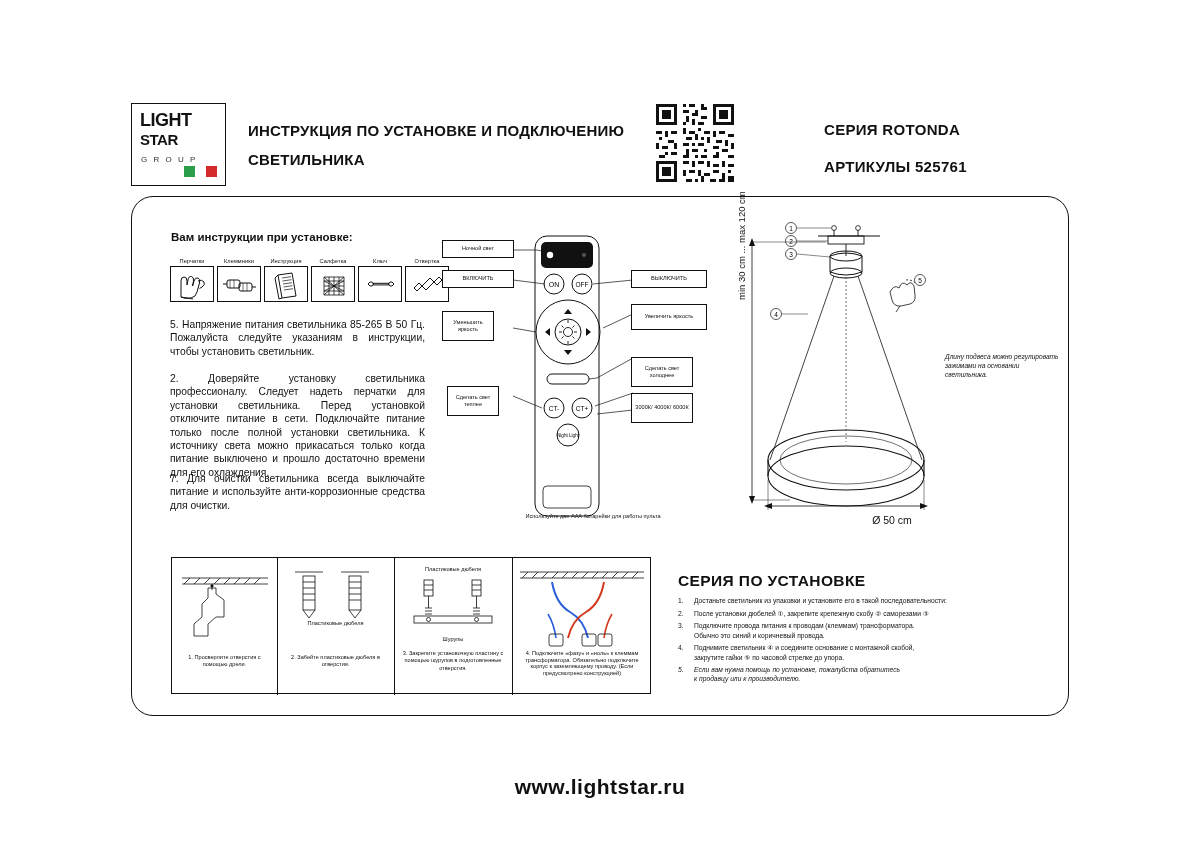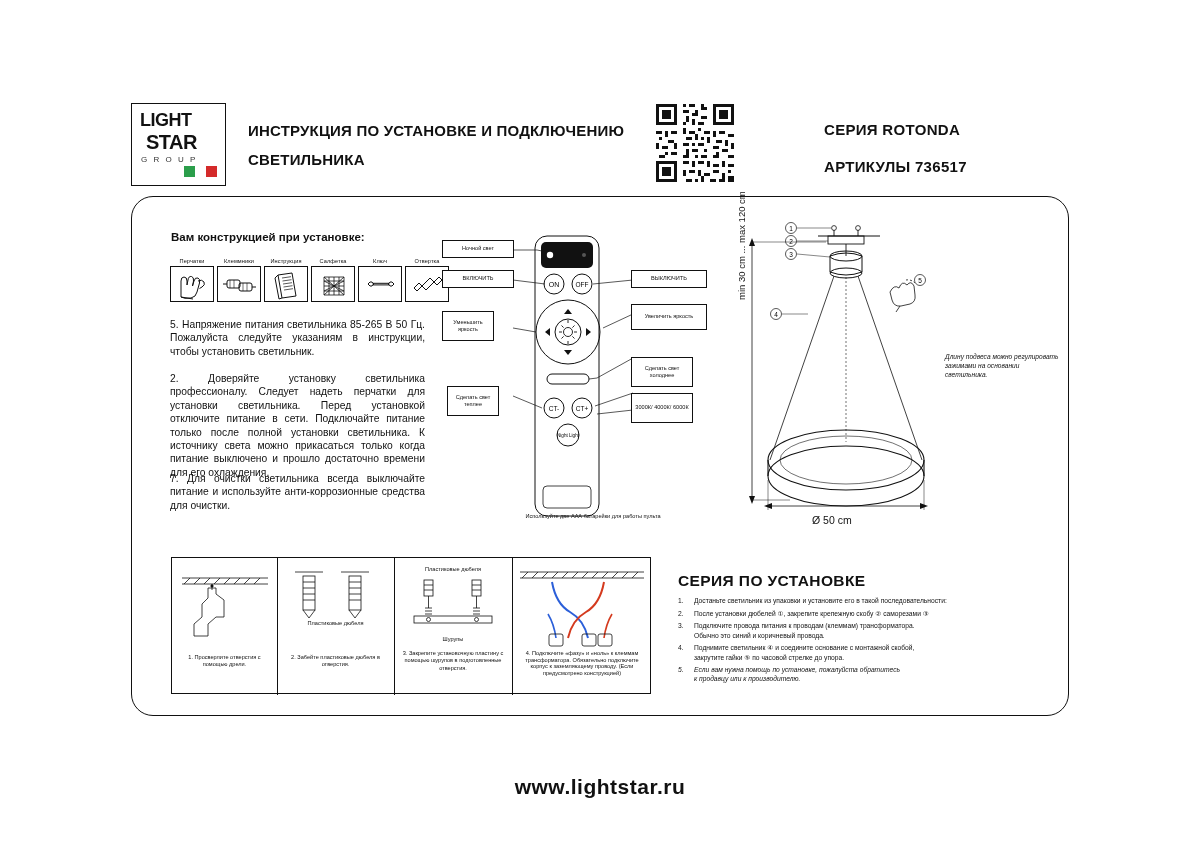--- a/index.html
+++ b/index.html
@@ -14,21 +14,21 @@
   }
 
   
   .header { position:absolute; left:0; top:48px; width:1200px; height:110px; }
 
   .logo-box {
     position:absolute; left:131px; top:55px; width:95px; height:83px;
     border:1px solid #111; background:#fff;
   }
   .logo-light { position:absolute; left:8px; top:6px; font-size:18px; font-weight:bold; letter-spacing:-0.5px; }
-  .logo-star  { position:absolute; left:8px; top:27px; font-size:20px; font-weight:bold; letter-spacing:-0.5px;margin-left:6px; }
+  .logo-star  { position:absolute; left:8px; top:27px; font-size:15px; font-weight:bold; letter-spacing:-0.5px; }
   .logo-group { position:absolute; left:9px; top:51px; font-size:8px; letter-spacing:2px; color:#333; }
   .logo-flag { position:absolute; left:52px; top:62px; width:33px; height:11px; display:flex; }
   .logo-flag span { flex:1; }
   .flag-g { background:#2b9e4b; }
   .flag-w { background:#ffffff; }
   .flag-r { background:#d42a2a; }
 
   .title-main {
     position:absolute; left:248px; top:68px; width:400px;
     font-size:15px; font-weight:bold; line-height:29px; letter-spacing:0.2px;
@@ -70,21 +70,21 @@
     display:flex; align-items:center; justify-content:center; padding:1px;
   }
 
   
   .lamp-area { position:absolute; left:730px; top:210px; width:330px; height:320px; }
   .dim-v {
     position:absolute; left:736px; top:300px;
     font-size:9.5px; transform:rotate(-90deg); transform-origin:left top;
     white-space:nowrap;
   }
-  .dim-h { position:absolute; left:812px; top:514px; font-size:10.5px; width:160px; text-align:left; }
+  .dim-h { position:absolute; left:812px; top:514px; font-size:10.5px; width:160px; text-align:center; }
   .adj-note { position:absolute; left:945px; top:352px; width:115px; font-size:6.6px; line-height:9px; font-style:italic; }
 
   
   .steps-box {
     position:absolute; left:171px; top:557px; width:480px; height:137px;
     border:1px solid #111;
   }
   .vdiv { position:absolute; top:0; width:1px; height:137px; background:#111; }
   .panel { position:absolute; top:0; height:137px; }
   .panel .cap { position:absolute; left:6px; right:6px; font-size:5.6px; line-height:7.4px; text-align:center; color:#111; }
@@ -204,26 +204,26 @@
         <rect x="13" y="25" width="1" height="1"></rect>
           <rect x="15" y="24" width="1" height="2"></rect>
           <rect x="18" y="25" width="2" height="1"></rect>
         <rect x="21" y="25" width="2" height="1"></rect>
           <rect x="24" y="24" width="2" height="2"></rect>
       </g>
     </svg>
   </div>
 
   <div class="series">СЕРИЯ ROTONDA</div>
-  <div class="article">АРТИКУЛЫ 736517</div>
+  <div class="article">АРТИКУЛЫ 525761</div>
 </div>
 
 <div class="frame"></div>
 
-<div class="need-title">Вам конструкцией при установке:</div>
+<div class="need-title">Вам инструкции при установке:</div>
 
 <div class="tools">
 
   <div class="tool" style="left:0px; top:0px;">
     <div class="tlabel">Перчатки</div>
     <div class="ticon">
       <svg width="44" height="36" viewBox="0 0 44 36">
         <path d="M10 30 L10 14 Q10 10 13 10 Q16 10 16 14 L16 18 L17 13 Q17.5 9 20.5 9.5 Q23 10 22.5 14 L21.5 19 L23 14 Q24 10 27 11 Q29.5 12 28.5 16 L26 25 Q25 30 20 31 Q13 32 10 30 Z" fill="none" stroke="#111" stroke-width="1"></path>
         <path d="M27 14 Q31 12 33 15 Q34.5 18 31 20 L28.5 21.5" fill="none" stroke="#111" stroke-width="1"></path>
         <path d="M10 30 L22 32" stroke="#111" stroke-width="1" fill="none"></path>

